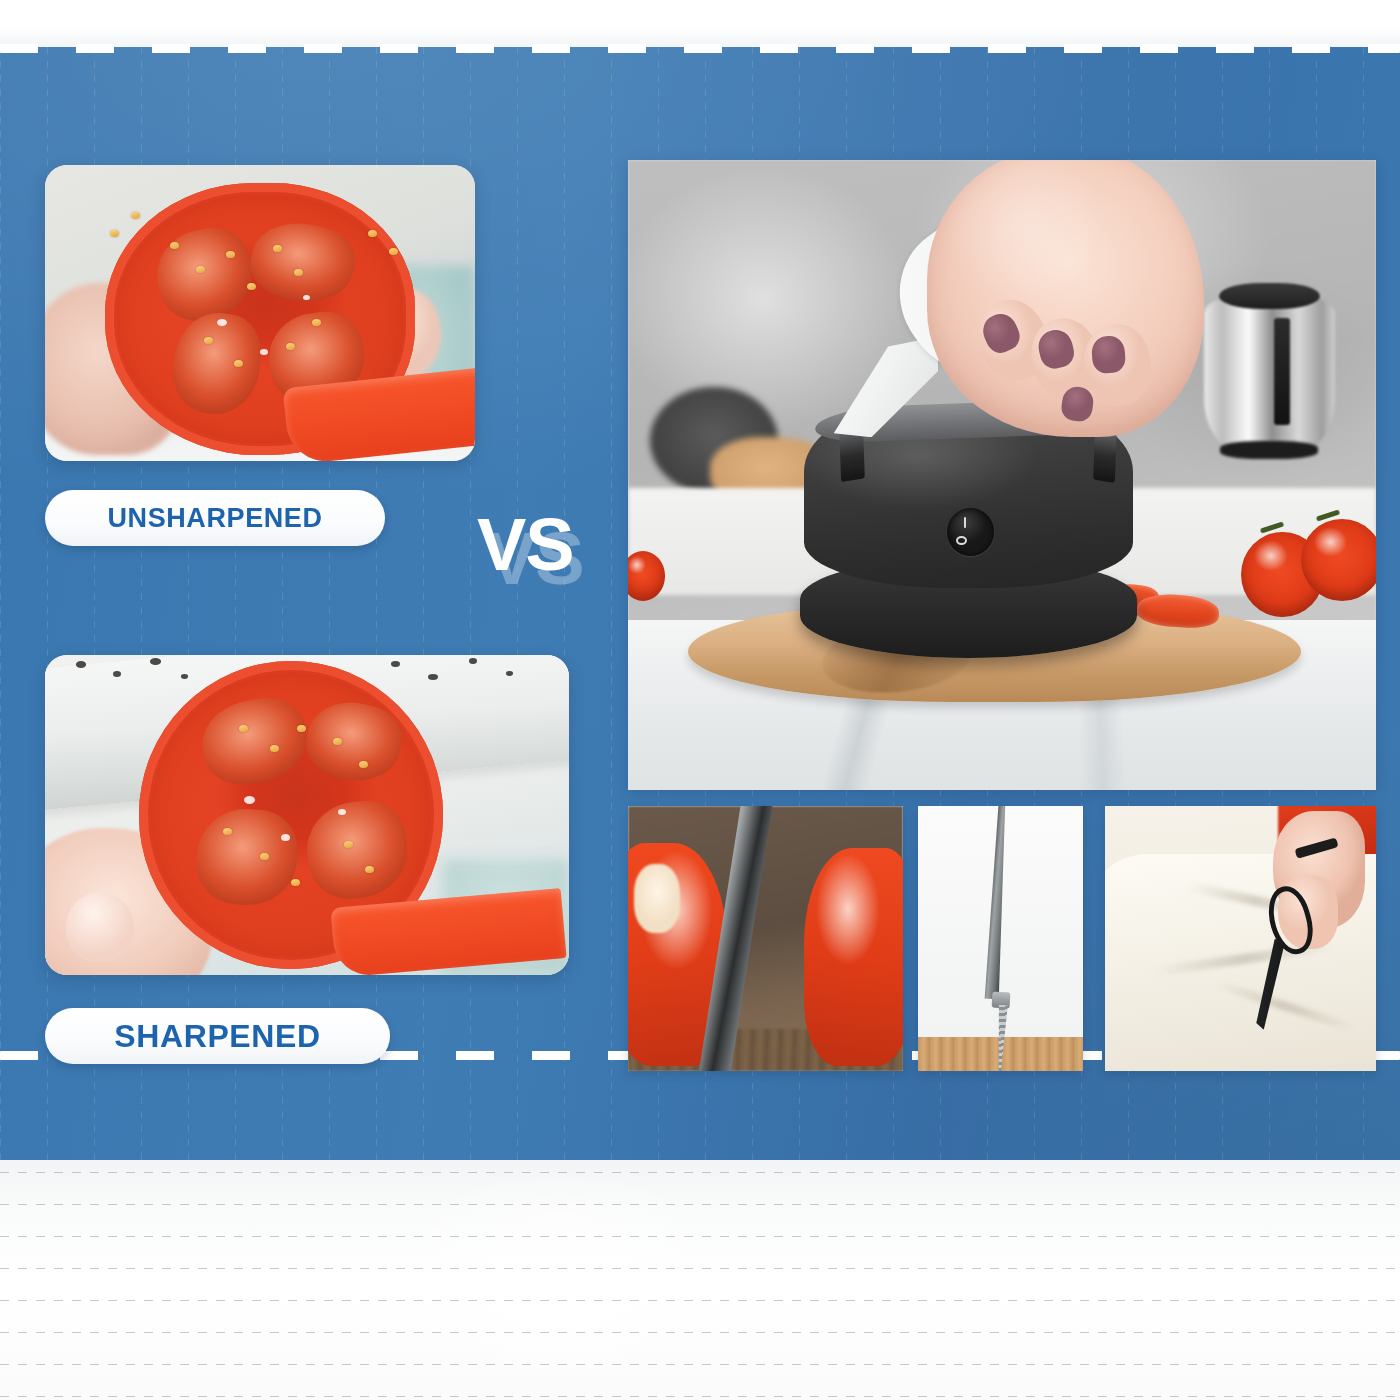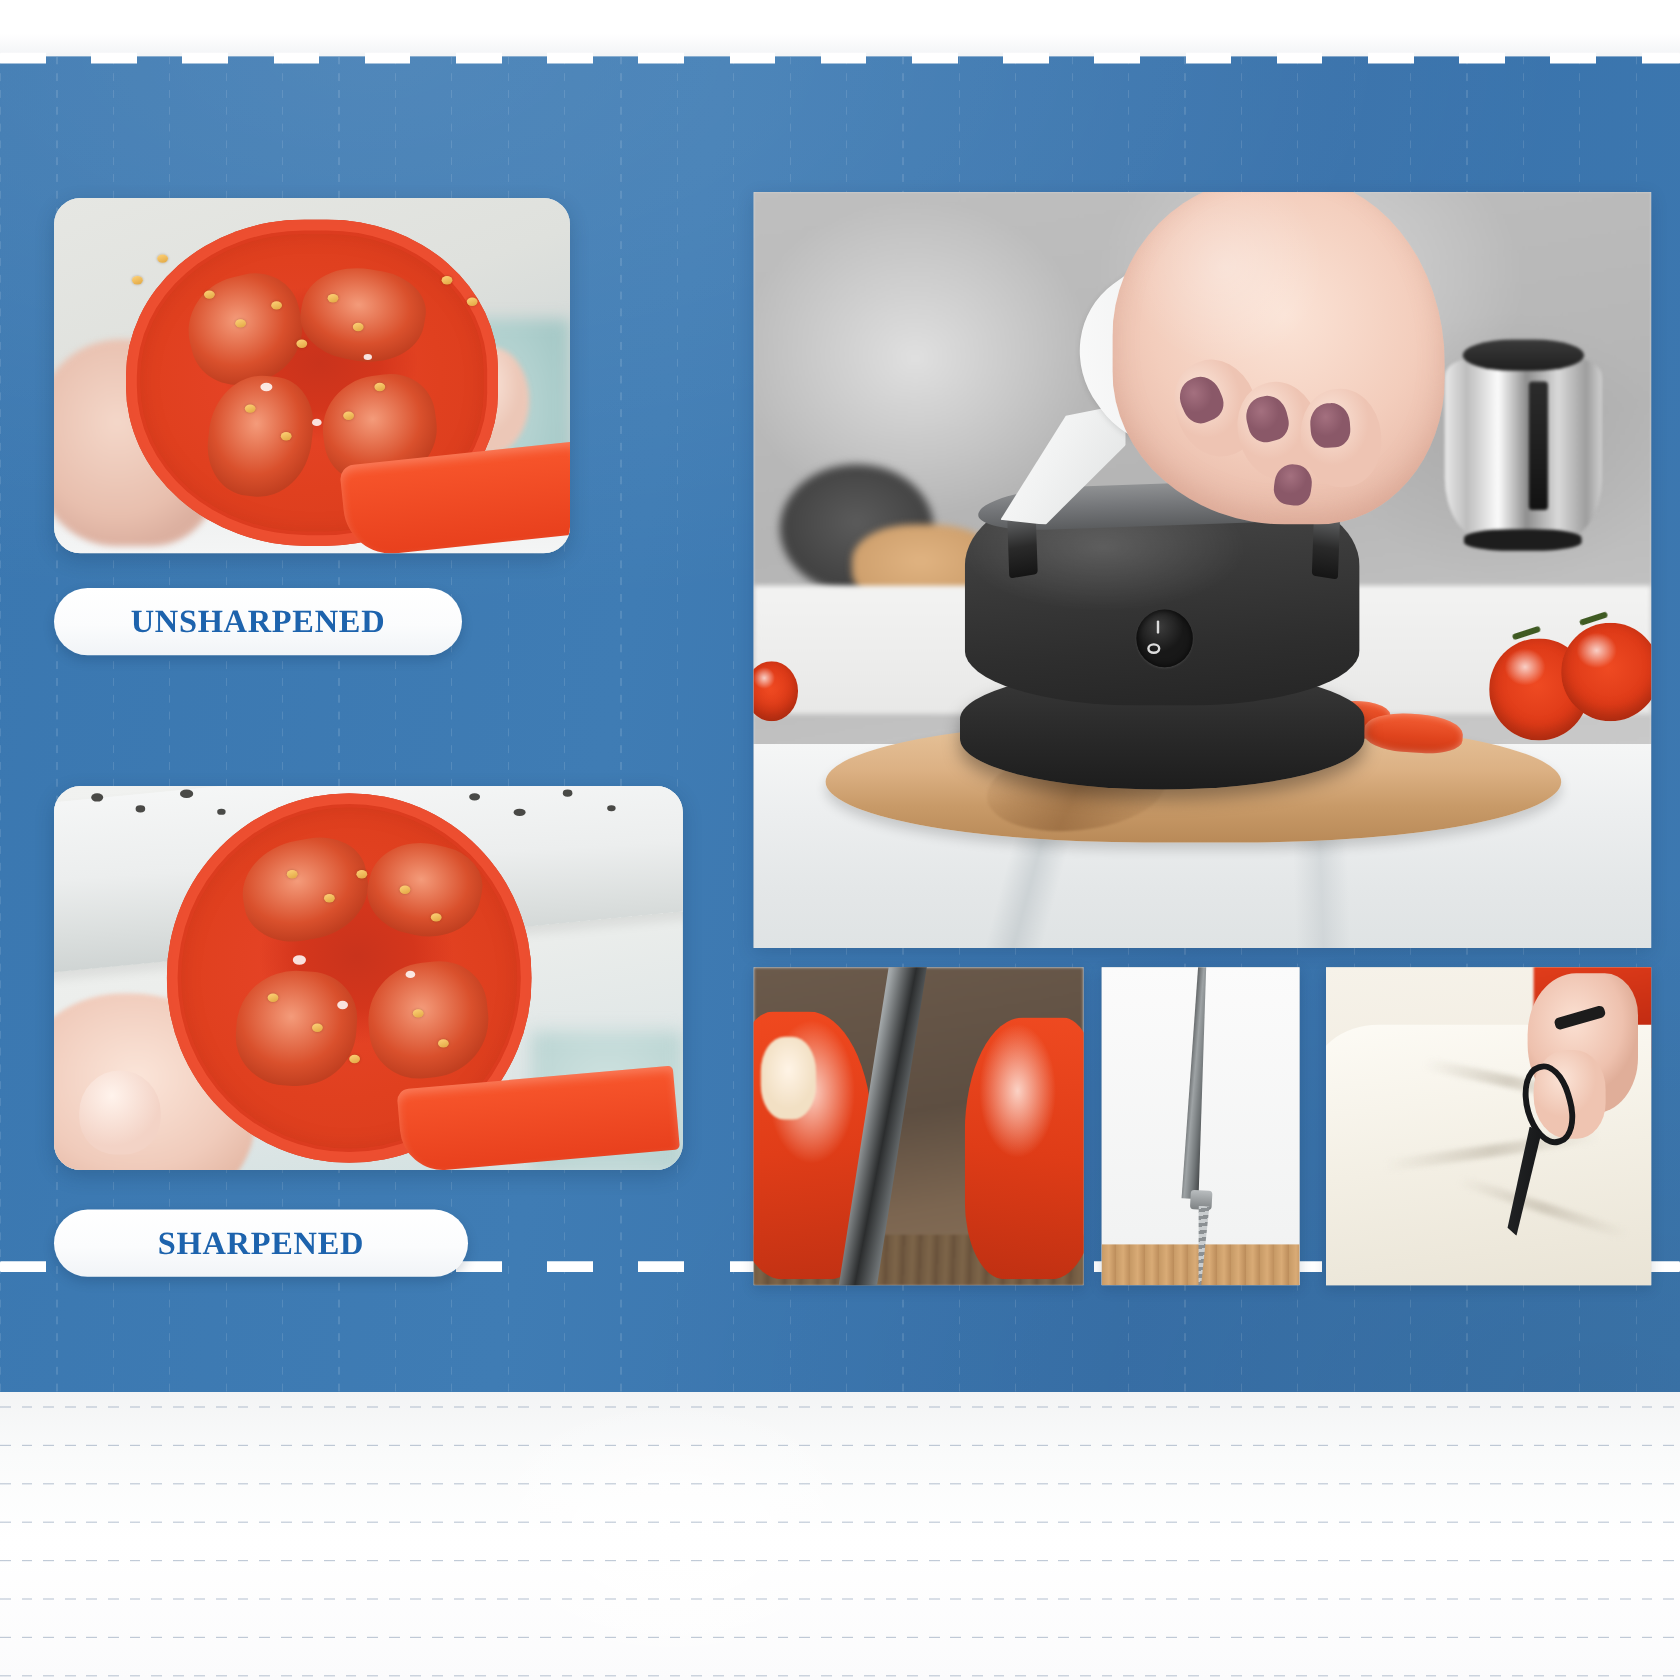--- a/index.html
+++ b/index.html
@@ -5,21 +5,21 @@
 <style>
   * { margin:0; padding:0; box-sizing:border-box; }
   html,body { width:1400px; height:1400px; overflow:hidden; }
   body {
     font-family:"Liberation Sans", sans-serif;
     background:#ffffff;
     position:relative;
   }
 
   
-  #canvas { position:absolute; inset:0; width:1400px; height:1400px; background:#fdfdfd;font-family:Liberation Serif, serif; }
+  #canvas { position:absolute; inset:0; width:1400px; height:1400px; background:#fdfdfd; }
 
   
   .top-strip {
     position:absolute; left:0; top:0; width:1400px; height:47px;
     background:linear-gradient(180deg,#ffffff 0%,#ffffff 60%,#f2f4f6 100%);
   }
 
   
   .blue-panel {
     position:absolute; left:0; top:47px; width:1400px; height:1113px;
@@ -69,21 +69,21 @@
 
   
   .pill {
     position:absolute; display:flex; align-items:center; justify-content:center;
     background:linear-gradient(180deg,#ffffff 0%,#fbfcfd 55%,#f1f4f7 100%);
     border-radius:999px;
     box-shadow:0 4px 10px rgba(10,35,65,.20);
     color:#1d63ad; font-weight:bold; letter-spacing:.6px;
   }
   .pill.unsharp { left:45px; top:490px; width:340px; height:56px; font-size:27px; }
-  .pill.sharp   { left:45px; top:1008px; width:345px; height:56px; font-size:27px; }
+  .pill.sharp   { left:45px; top:1008px; width:345px; height:56px; font-size:32px; }
 
   
   .vs {
     position:absolute; left:477px; top:505px; width:145px; height:80px;
     font-size:74px; font-weight:bold; line-height:80px; letter-spacing:-1px;
     color:#ffffff;
     text-shadow:10px 14px 0 rgba(255,255,255,.30);
   }
 
   
@@ -539,20 +539,21 @@
       <div class="spec" style="left:60%; top:44%; width:7px; height:5px;"></div>
 
       <div class="blade-orange" style="left:56%; top:72%; width:46%; height:26%; border-radius:12px 4px 4px 40px; transform:rotate(-6deg);"></div>
     </div>
   </div>
 
   <div class="pill unsharp">
     <span>UNSHARPENED</span>
   </div>
 
+  <div class="vs">VS</div>
 
   <div class="cmp-card sharp">
     <div class="ph ph-sharp">
       <div class="bg"></div>
       <div class="blade-steel"></div>
       <div class="fleck" style="left:6%; top:2%; width:10px; height:7px;"></div>
       <div class="fleck" style="left:13%; top:5%; width:8px; height:6px;"></div>
       <div class="fleck" style="left:20%; top:1%; width:11px; height:7px;"></div>
       <div class="fleck" style="left:26%; top:6%; width:7px; height:5px;"></div>
       <div class="fleck" style="left:66%; top:2%; width:9px; height:6px;"></div>

